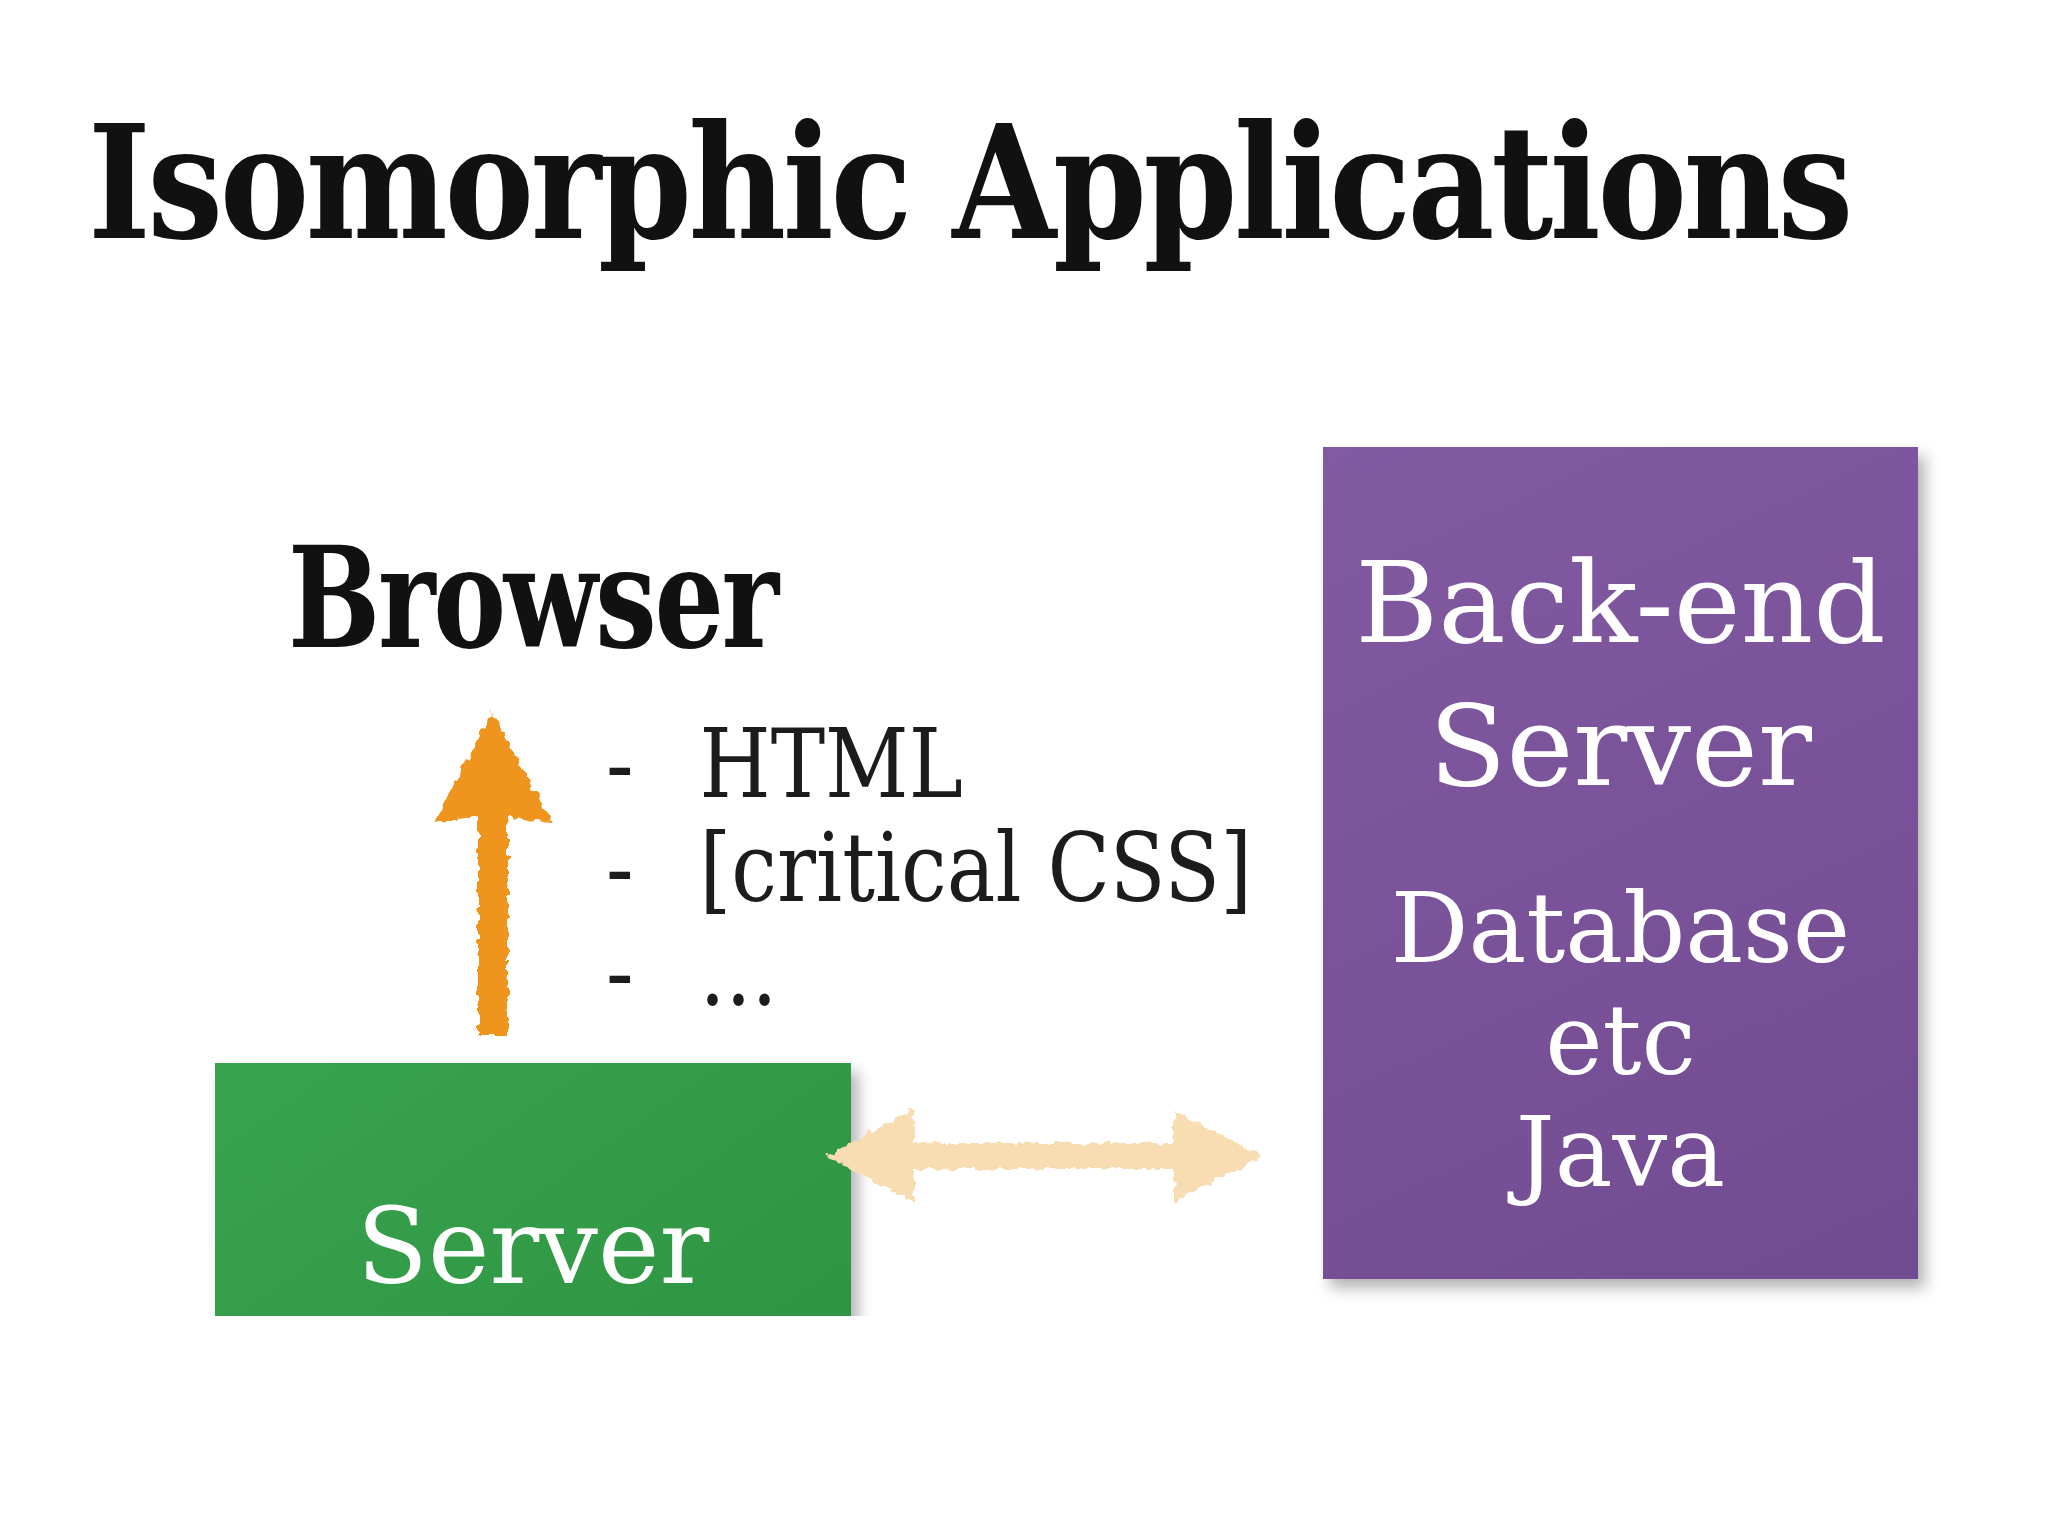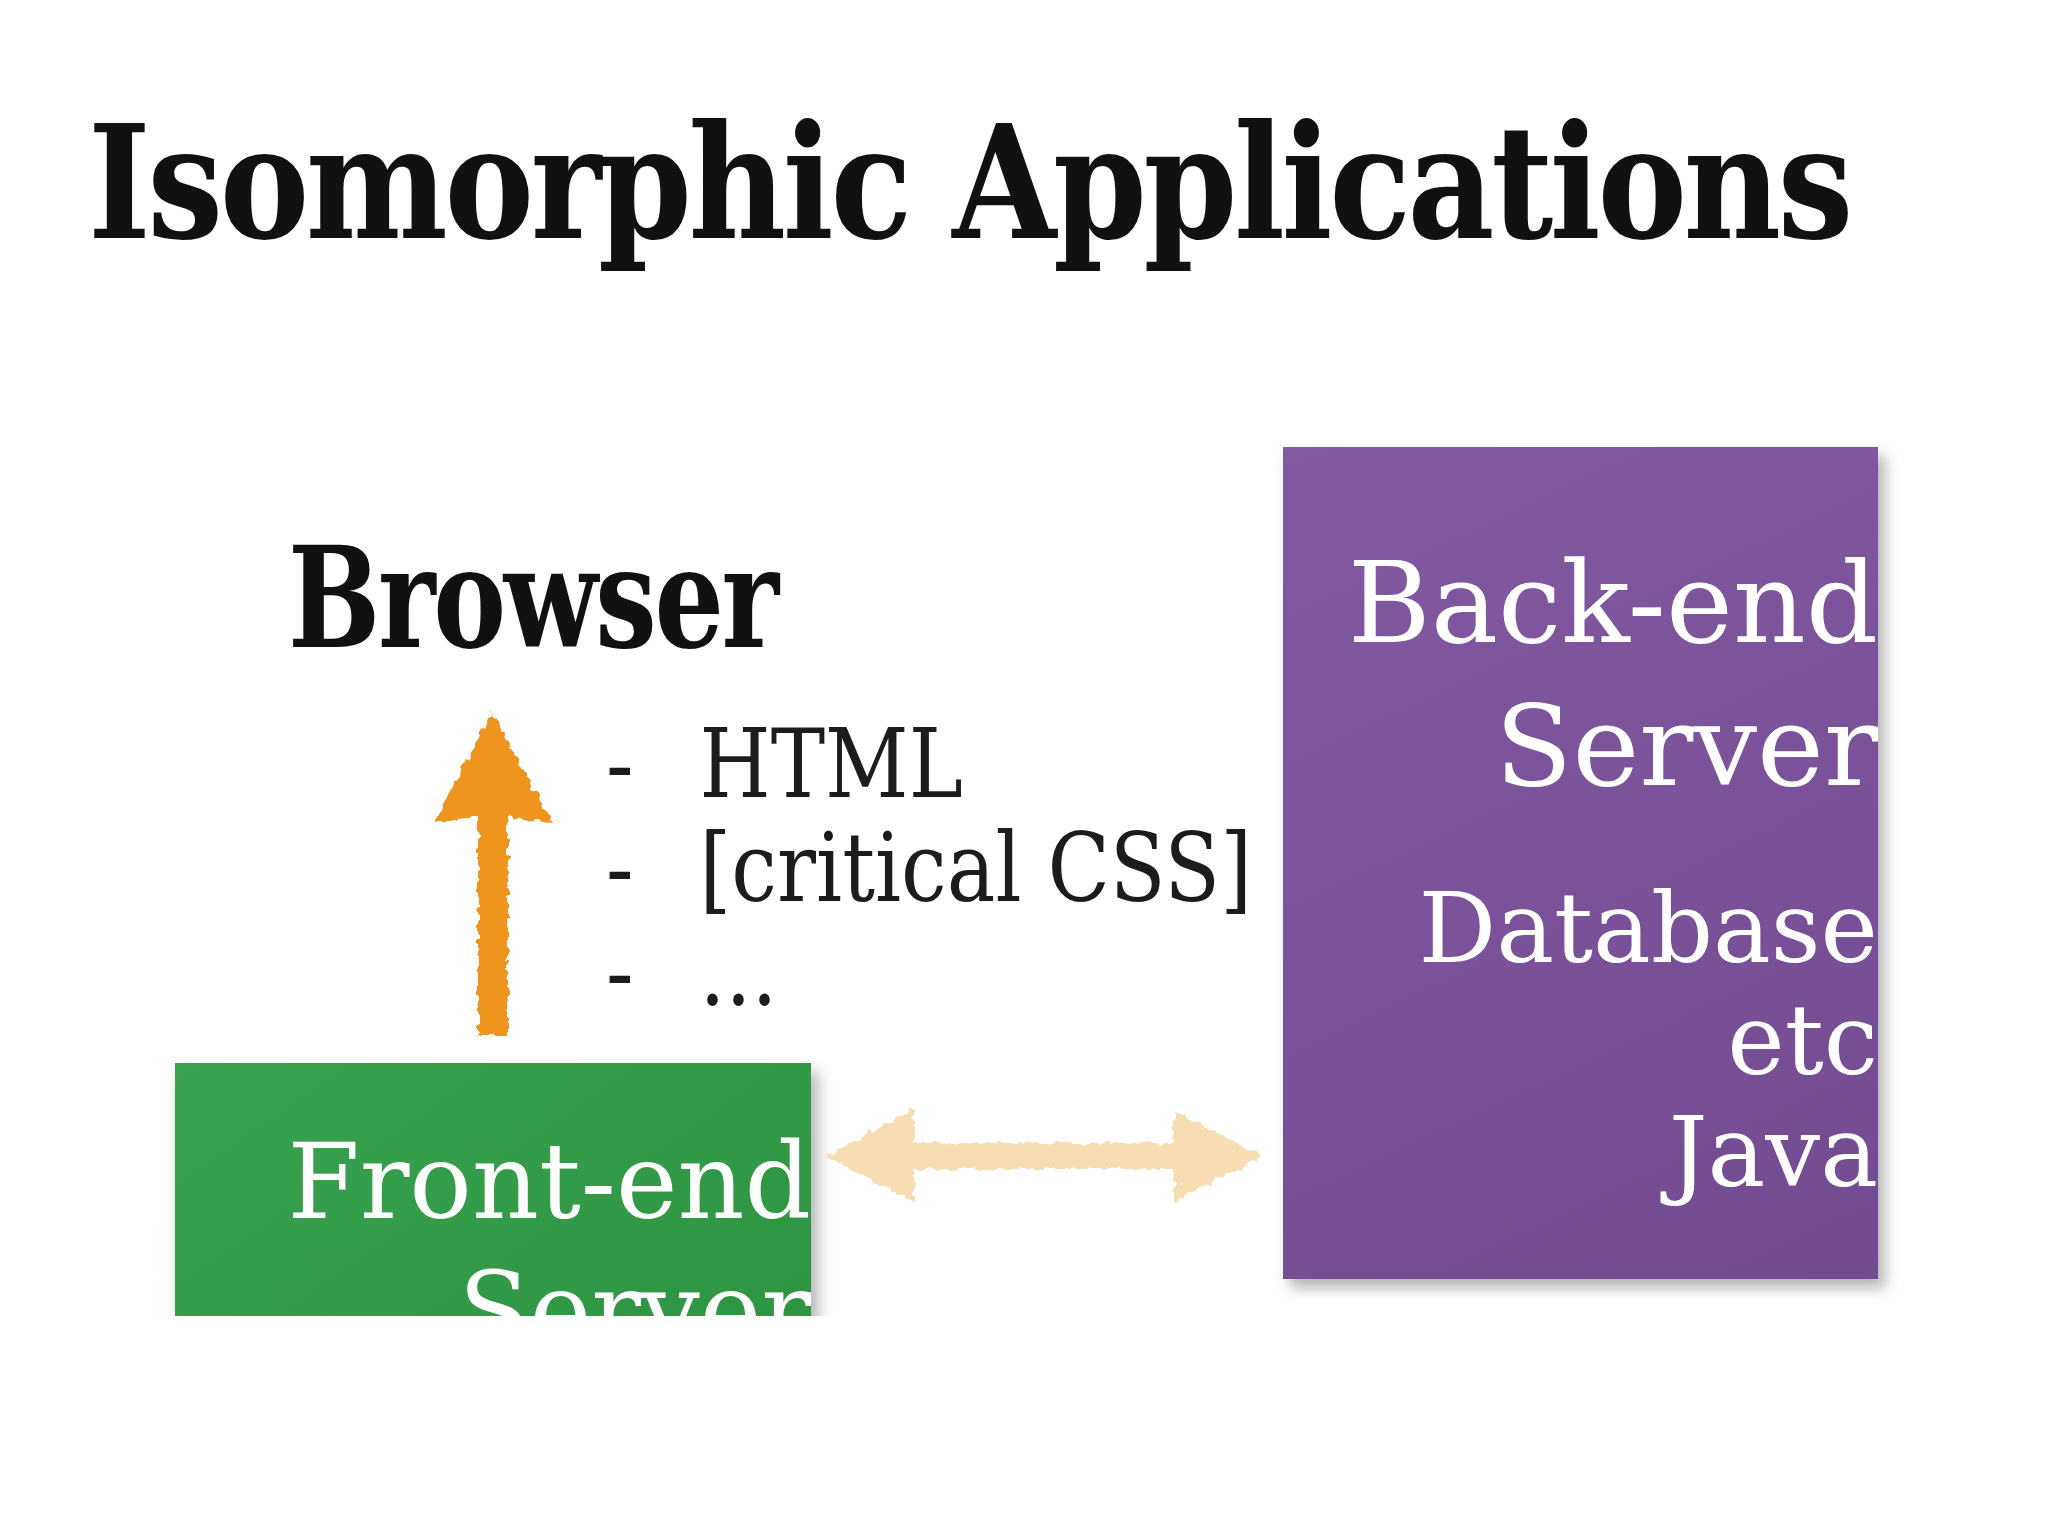--- a/index.html
+++ b/index.html
@@ -80,21 +80,22 @@
     width:110px;
     flex:0 0 110px;
   }
   .box{
     position:absolute;
     box-shadow:7px 9px 14px rgba(0,0,0,0.30);
     color:var(--box-text);
     text-align:center;
     display:flex;
     flex-direction:column;
-    align-items:flex-end;
+    align-items:center;
+    margin-left:40px;
   }
   .front-end-box{
     left:175px;
     top:1063px;
     width:636px;
     height:368px;
     background:linear-gradient(145deg, rgba(255,255,255,0.05), rgba(0,0,0,0.07)), var(--green-box);
     justify-content:center;
   }
   .front-end-box .box-line{
@@ -154,21 +155,20 @@
       <span class="bullet">-</span>
       <span class="item-text">[critical CSS]</span>
     </div>
     <div class="transfer-item">
       <span class="bullet">-</span>
       <span class="item-text">...</span>
     </div>
   </div>
 
   <div class="box front-end-box">
-    <div class="box-line">Front-end</div>
     <div class="box-line">Server</div>
   </div>
 
   <svg class="double-arrow-svg" viewBox="0 0 444 116" aria-hidden="true">
     <polygon points="4,58 92,12 92,45 352,45 352,12 440,58 352,104 352,71 92,71 92,104" style="fill:var(--peach-arrow)" filter="url(#crayon)"></polygon>
   </svg>
 
   <div class="box back-end-box">
     <div class="box-line">Back-end</div>
     <div class="box-line">Server</div>

